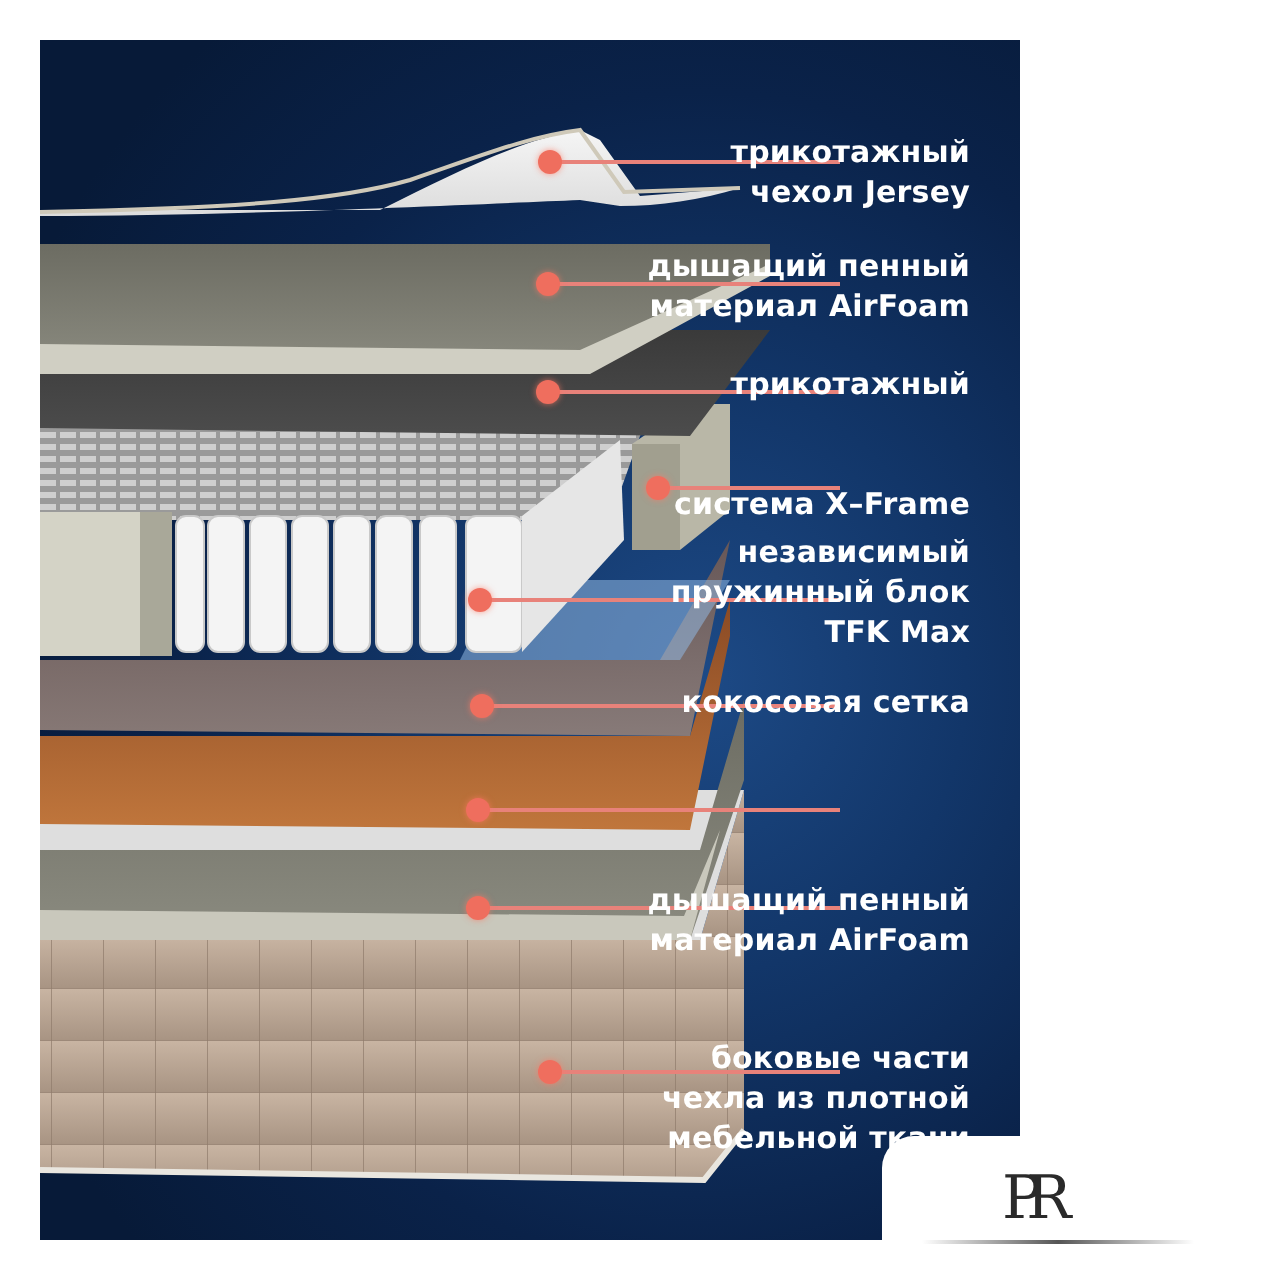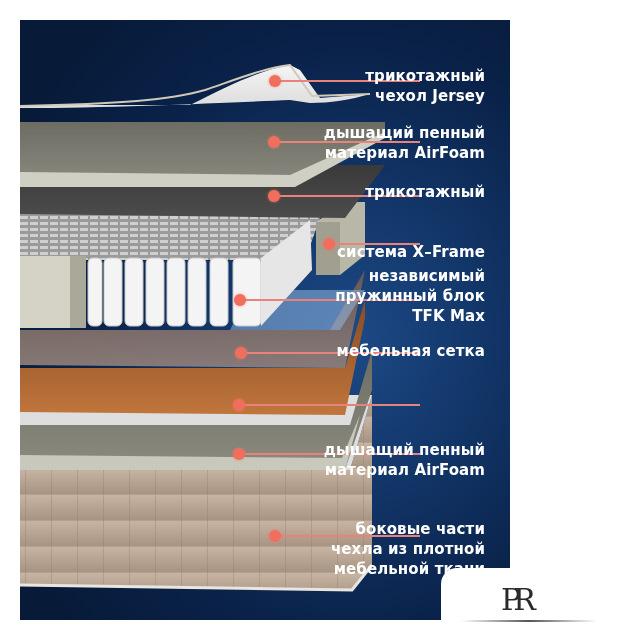--- a/index.html
+++ b/index.html
@@ -145,21 +145,21 @@
 
   <div class="label" style="top:46px;">трикотажный
 чехол Jersey</div>
   <div class="label" style="top:103px;">дышащий пенный
 материал AirFoam</div>
   <div class="label" style="top:162px;">трикотажный</div>
   <div class="label" style="top:210px;margin-top:12px;">система X–Frame</div>
   <div class="label" style="top:246px;margin-left:48px;">независимый
 пружинный блок
 TFK Max</div>
-  <div class="label" style="top:321px;">мебельная сетка</div>
+  <div class="label" style="top:321px;">кокосовая сетка</div>
   <div class="label" style="top:420px;">дышащий пенный
 материал AirFoam</div>
   <div class="label" style="top:499px;">боковые части
 чехла из плотной
 мебельной ткани</div>
 </div>
 
 <div class="logo-box">
   <div class="logo-text">PR</div>
   <div class="logo-swoosh"></div>

